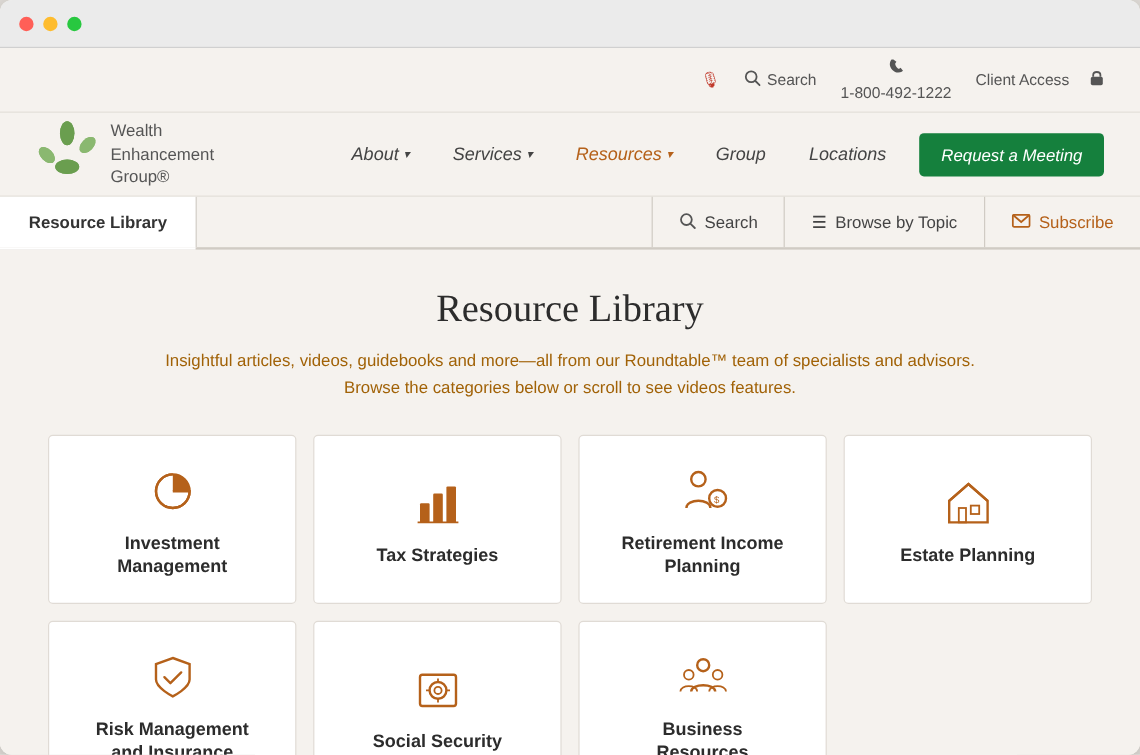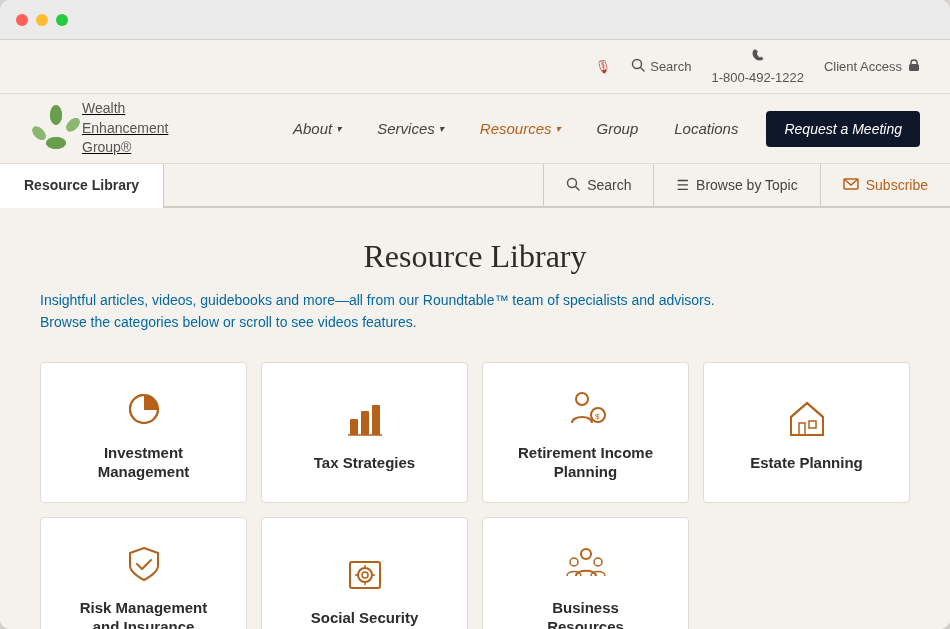--- a/index.html
+++ b/index.html
@@ -75,39 +75,38 @@
     .utility-bar .phone {
       display: flex;
       align-items: center;
       gap: 5px;
       color: #555;
       flex-direction: column;
     }
     .utility-bar .client-access {
       display: flex;
       align-items: center;
-      gap: 6px;
+      gap: 17px;
       color: #555;
       cursor: pointer;
     }
     
     .main-nav {
       background: #f5f2ee;
       border-bottom: 1px solid #e0dbd5;
       display: flex;
       align-items: center;
       padding: 0 30px;
       height: 70px;
     }
     .logo-area {
       display: flex;
-      align-items: center;
-      gap: 0;
+      align-items: flex-start;
+      gap: 10px;
       margin-right: auto;
-      text-decoration: underline;
     }
     .logo-icon {
       width: 52px;
       height: 52px;
     }
     .logo-text {
       font-family: Arial, sans-serif;
       font-size: 14px;
       color: #555;
       line-height: 1.4;
@@ -130,21 +129,21 @@
       position: relative;
     }
     .nav-item.active {
       color: #b5611a;
     }
     .nav-item .chevron {
       font-size: 10px;
       color: inherit;
     }
     .nav-cta {
-      background: #0f172a;
+      background: #15803d;
       color: white;
       padding: 10px 18px;
       border-radius: 4px;
       font-family: Arial, sans-serif;
       font-size: 14px;
       cursor: pointer;
       margin-left: 10px;
       white-space: nowrap;
     }
     
@@ -204,24 +203,24 @@
     }
     .page-title {
       text-align: center;
       font-size: 32px;
       font-weight: normal;
       color: #2c2c2c;
       margin-bottom: 14px;
       font-family: Georgia, serif;
     }
     .page-subtitle {
-      text-align: left;
+      text-align: center;
       font-family: Arial, sans-serif;
       font-size: 14px;
-      color: #0369a1;
+      color: #a16207;
       line-height: 1.6;
       margin-bottom: 28px;
     }
     .categories-grid {
       display: grid;
       grid-template-columns: repeat(4, 1fr);
       gap: 14px;
     }
     .category-card {
       background: white;

